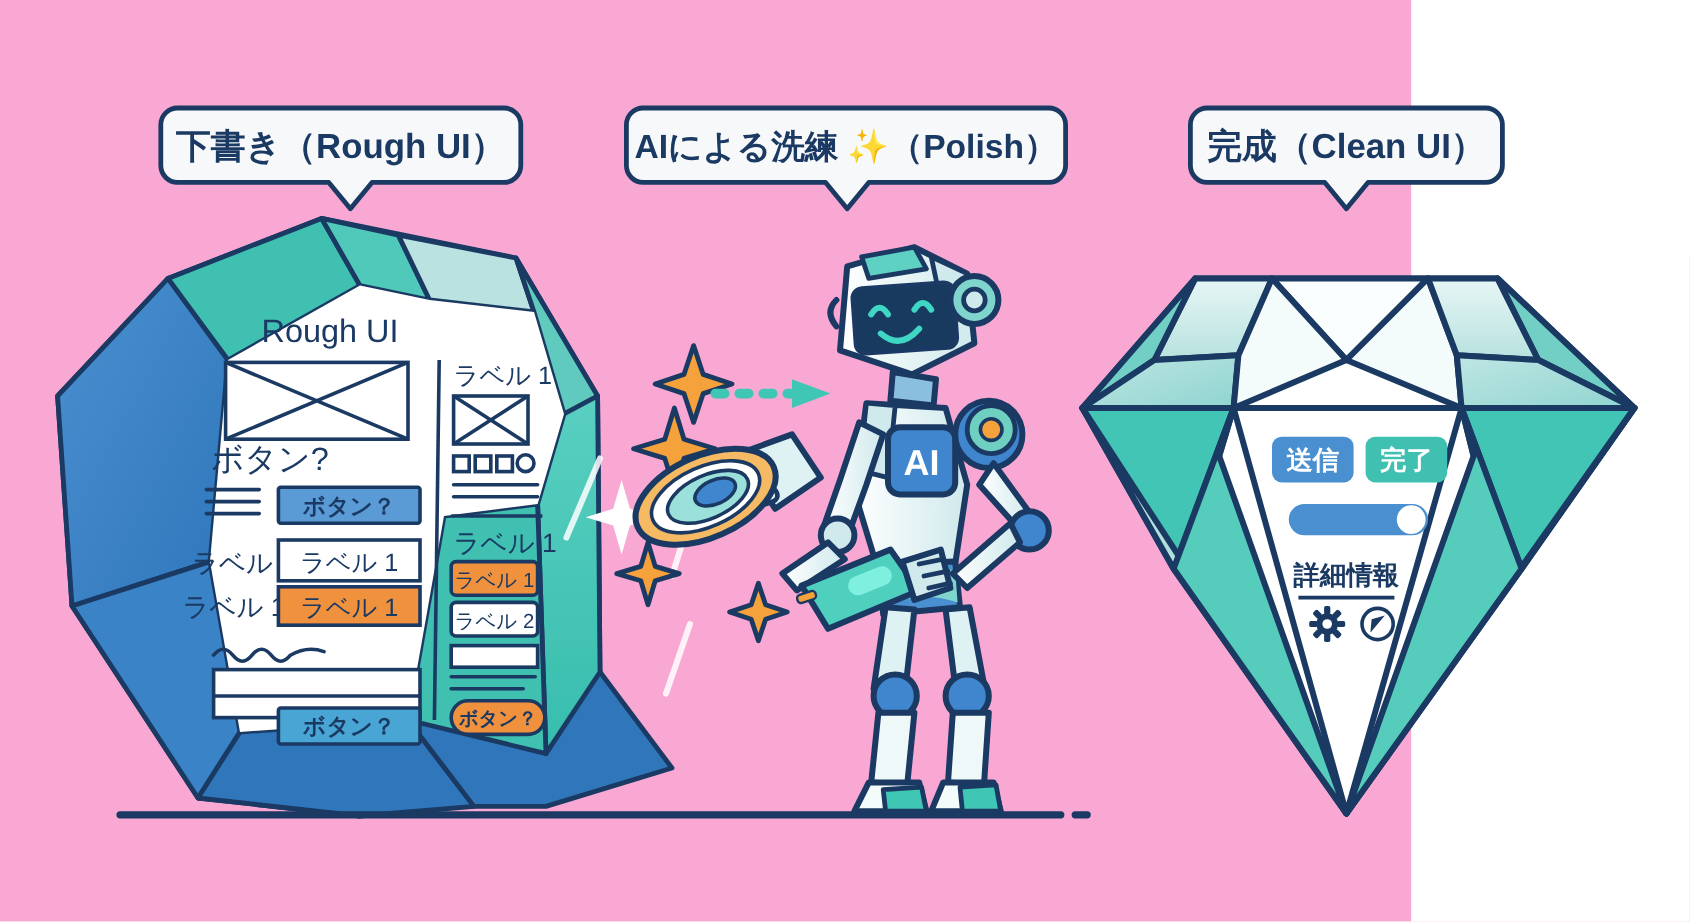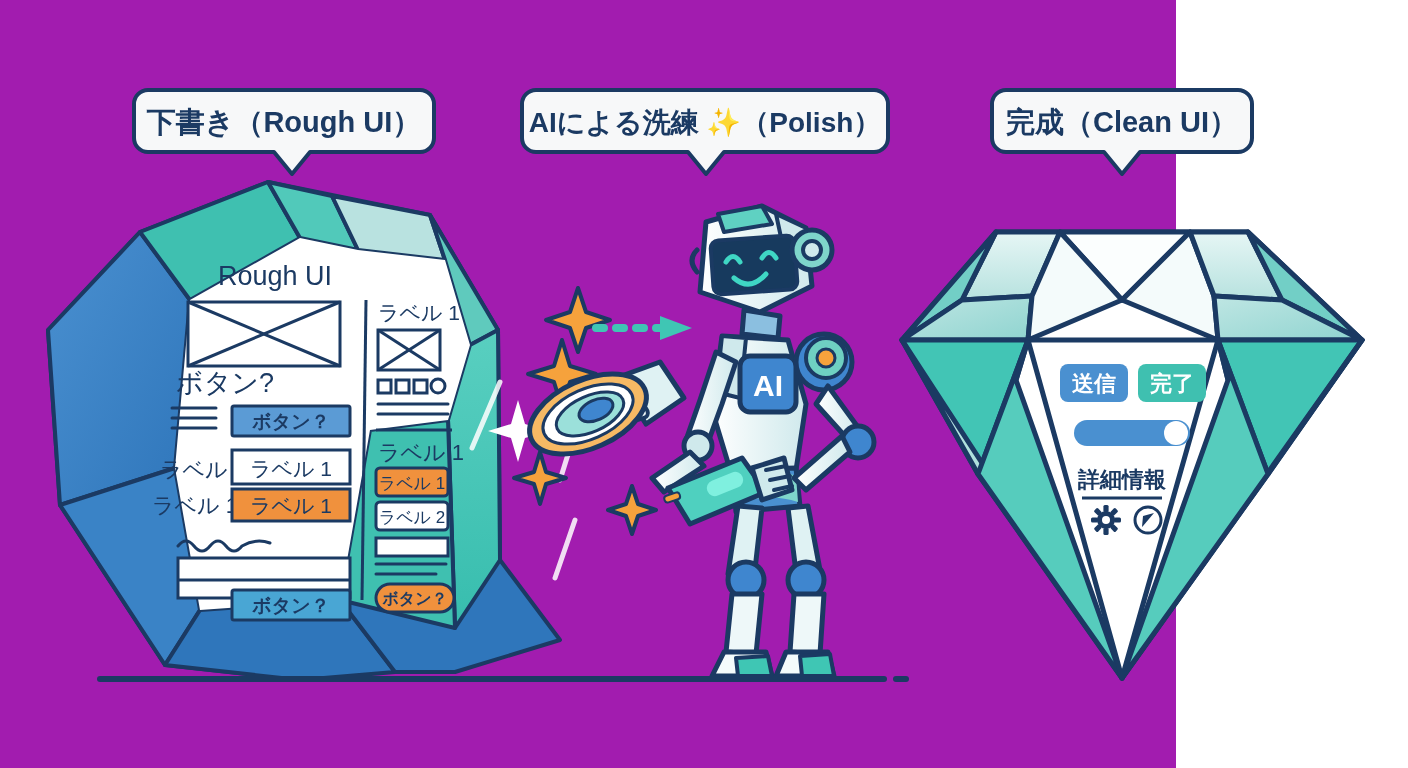--- a/index.html
+++ b/index.html
@@ -1,17 +1,17 @@
 <!DOCTYPE html>
 <html><head>
 <meta charset="utf-8">
 <style>
   html,body{margin:0;padding:0;background:#ffffff;}
   body{width:1408px;height:768px;overflow:hidden;font-family:"Liberation Sans","DejaVu Sans",sans-serif;}
-  #stage{position:relative;width:1176px;height:768px;background:#a21caf;}
+  #stage{position:relative;width:1176px;height:768px;background:#f9a8d4;}
   svg#scene{position:absolute;left:0;top:0;width:1408px;height:768px;display:block;}
   .callout-text{font-family:"Liberation Sans","DejaVu Sans",sans-serif;font-weight:bold;fill:#1b3a63;}
   .rough-txt{font-family:"Liberation Sans","DejaVu Sans",sans-serif;fill:#1b3a63;}
   .clean-txt{font-family:"Liberation Sans","DejaVu Sans",sans-serif;fill:#ffffff;font-weight:bold;}
   .navy-txt{font-family:"Liberation Sans","DejaVu Sans",sans-serif;fill:#1b3a63;font-weight:bold;}
 </style>
 </head>
 <body>
 
 <div id="stage">

